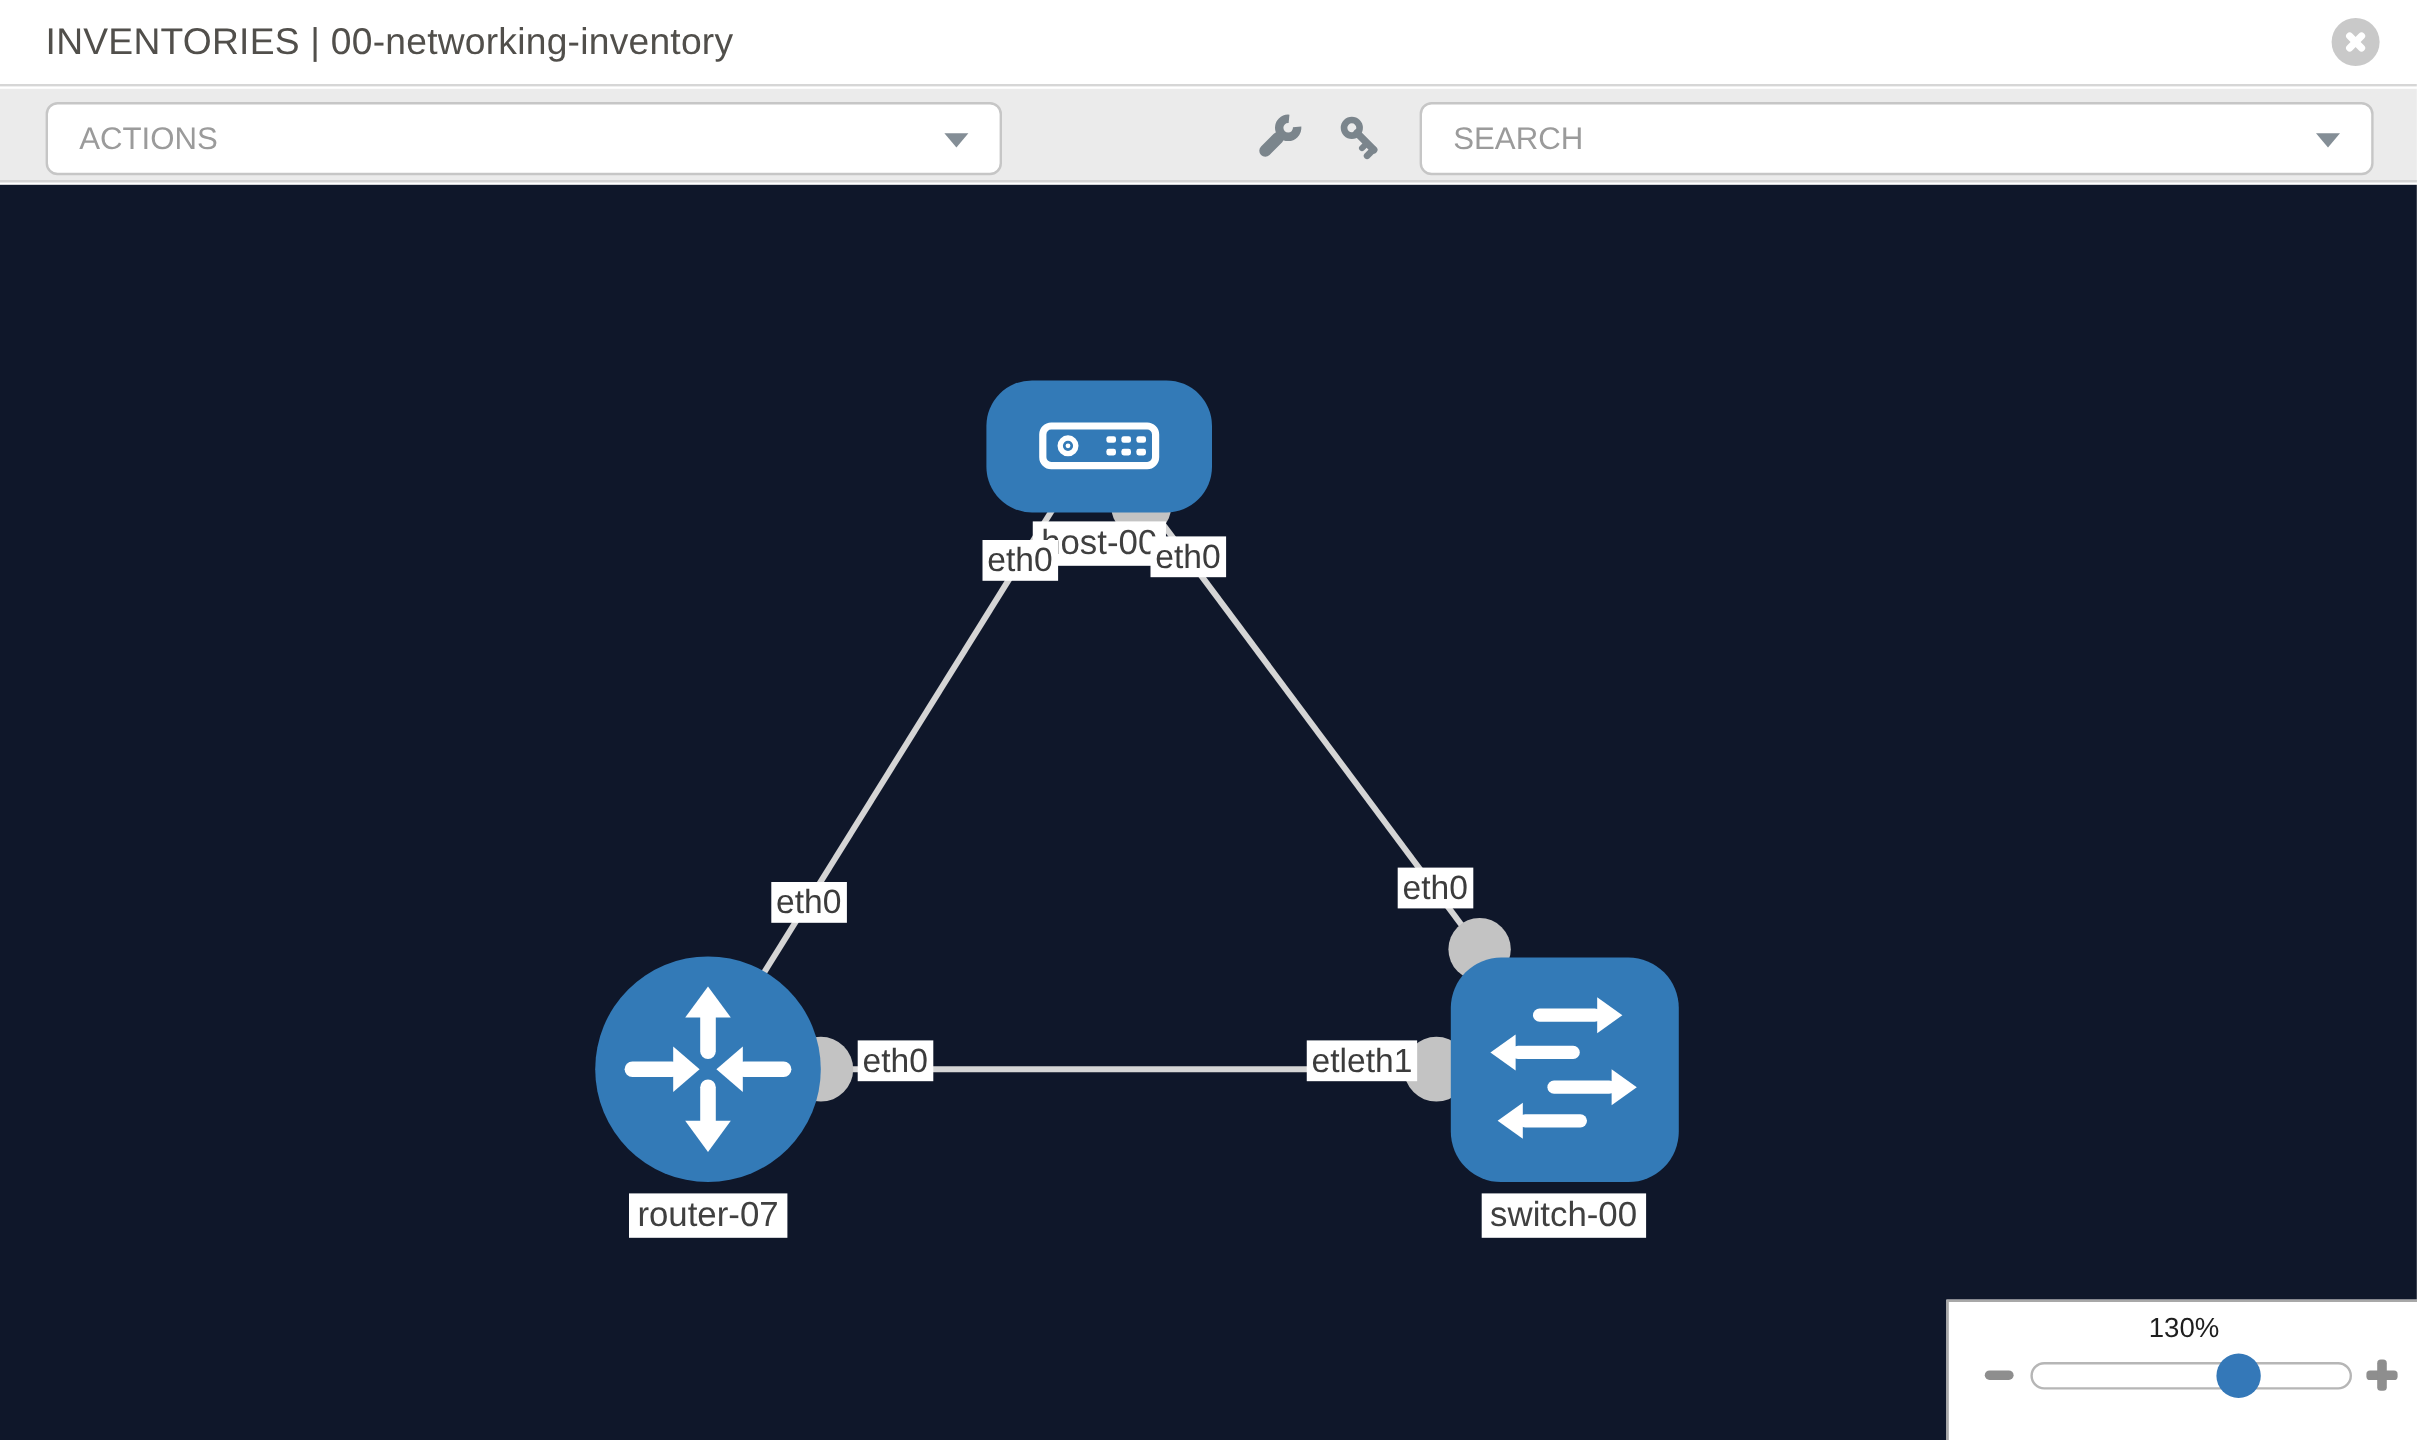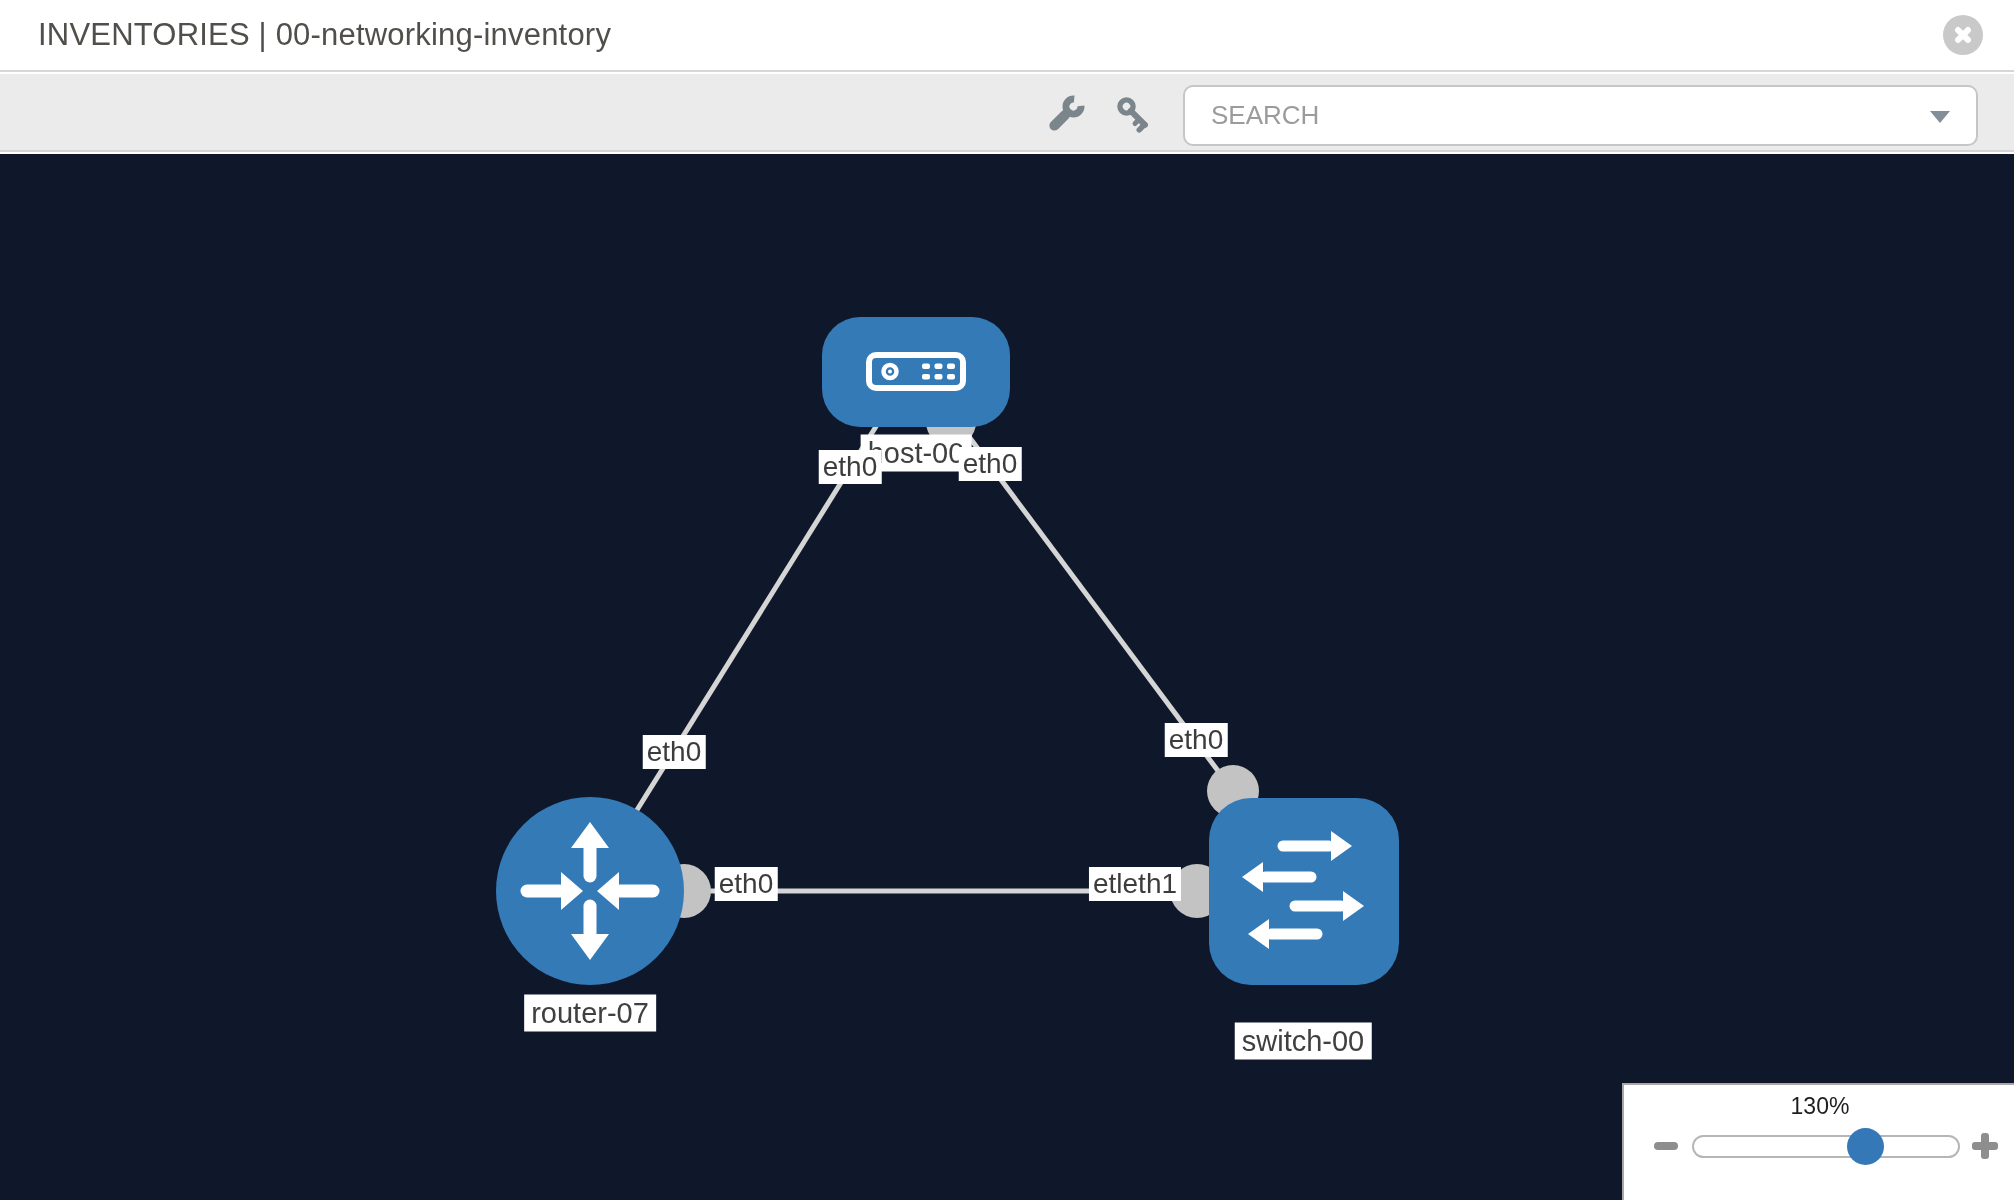--- a/index.html
+++ b/index.html
@@ -56,20 +56,24 @@
 
 <div class="header">
   <span class="title">INVENTORIES | 00-networking-inventory</span>
 </div>
 <div class="close-btn">
   <span class="bar a"></span>
   <span class="bar b"></span>
 </div>
 
 <div class="toolbar">
+  <div class="select-box" style="left:38px; width:797px;">
+    <span class="lbl">ACTIONS</span>
+    <span class="caret"></span>
+  </div>
 
   <svg class="tool-icon" style="left:1043px;" viewBox="0 0 44 44">
     <g transform="rotate(45 22 22)" stroke="#7b858c" fill="none">
       <line x1="22" y1="22" x2="22" y2="37" stroke-width="10" stroke-linecap="round"></line>
       <circle cx="22" cy="10" r="7.5" stroke-width="7" pathLength="100" stroke-dasharray="64 22 14 100"></circle>
     </g>
   </svg>
 
   <svg class="tool-icon" style="left:1113px;" viewBox="0 0 44 44">
     <g transform="rotate(-45 22 22)" stroke="#7b858c" fill="none">
@@ -143,21 +147,21 @@
         <line x1="1295" y1="752" x2="1341" y2="752"></line>
         <polygon points="1364,752 1343,737 1343,767" stroke="none"></polygon>
         <line x1="1317" y1="780" x2="1271" y2="780"></line>
         <polygon points="1248,780 1269,765 1269,795" stroke="none"></polygon>
       </g>
     </g>
   </svg>
 
   <div class="tag node-tag" style="left:916px;  top:299px;">host-00</div>
   <div class="tag node-tag" style="left:590px;  top:859px;">router-07</div>
-  <div class="tag node-tag" style="left:1303px; top:859px;margin-top:28px;">switch-00</div>
+  <div class="tag node-tag" style="left:1303px; top:859px;">switch-00</div>
 
   <div class="tag if-tag" style="left:850px;  top:313px;">eth0</div>
   <div class="tag if-tag" style="left:674px;  top:598px;">eth0</div>
   <div class="tag if-tag" style="left:990px;  top:310px;">eth0</div>
   <div class="tag if-tag" style="left:1196px; top:586px;">eth0</div>
   <div class="tag if-tag" style="left:746px;  top:730px;">eth0</div>
   <div class="tag if-tag" style="left:1135px; top:730px;text-align:center;">etleth1</div>
 </div>
 
 <div class="zoom-panel">

